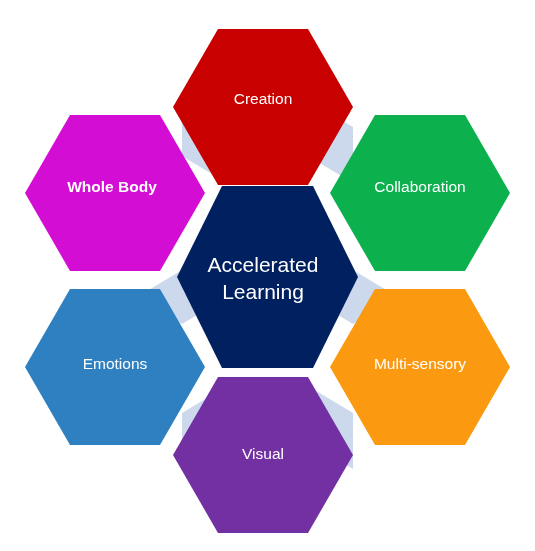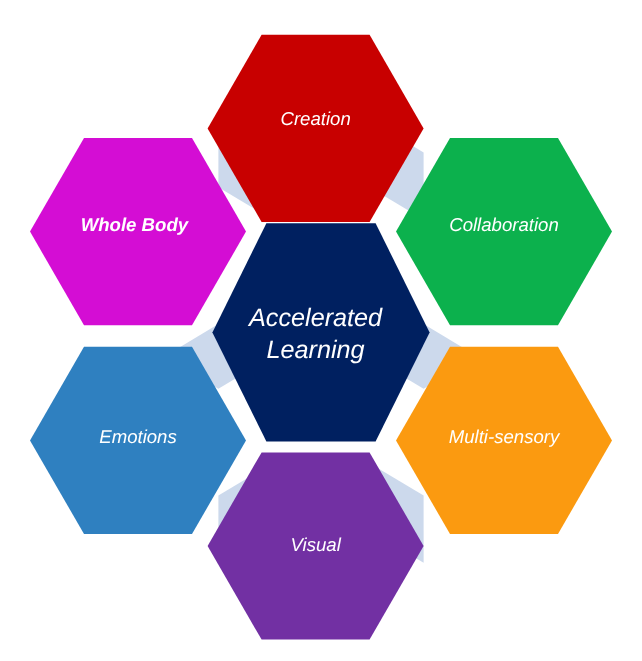--- a/index.html
+++ b/index.html
@@ -47,21 +47,21 @@
     dominant-baseline: middle;
     pointer-events: none;
   }
   .hex-label-bold {
     font-weight: bold;
   }
 </style>
 </head>
 <body style="background: rgb(255, 255, 255);">
 
-<div id="diagram-root" style="background: rgb(255, 255, 255); font-style: italic;">
+<div id="diagram-root" style="background: rgb(255, 255, 255);">
   <svg id="hex-svg" viewBox="0 0 535 551" xmlns="http://www.w3.org/2000/svg">
 
     <g>
       <polygon class="connector-shape" points="308,100 353,127 353,183 308,156" fill="#ccd9ec"></polygon>
 
       <polygon class="connector-shape" points="353,270 398,297 353,324 308,297" fill="#ccd9ec"></polygon>
 
       <polygon class="connector-shape" points="353,413 353,469 308,442 308,386" fill="#ccd9ec"></polygon>
 
       <polygon class="connector-shape" points="227,386 227,442 182,469 182,413" fill="#ccd9ec"></polygon>

